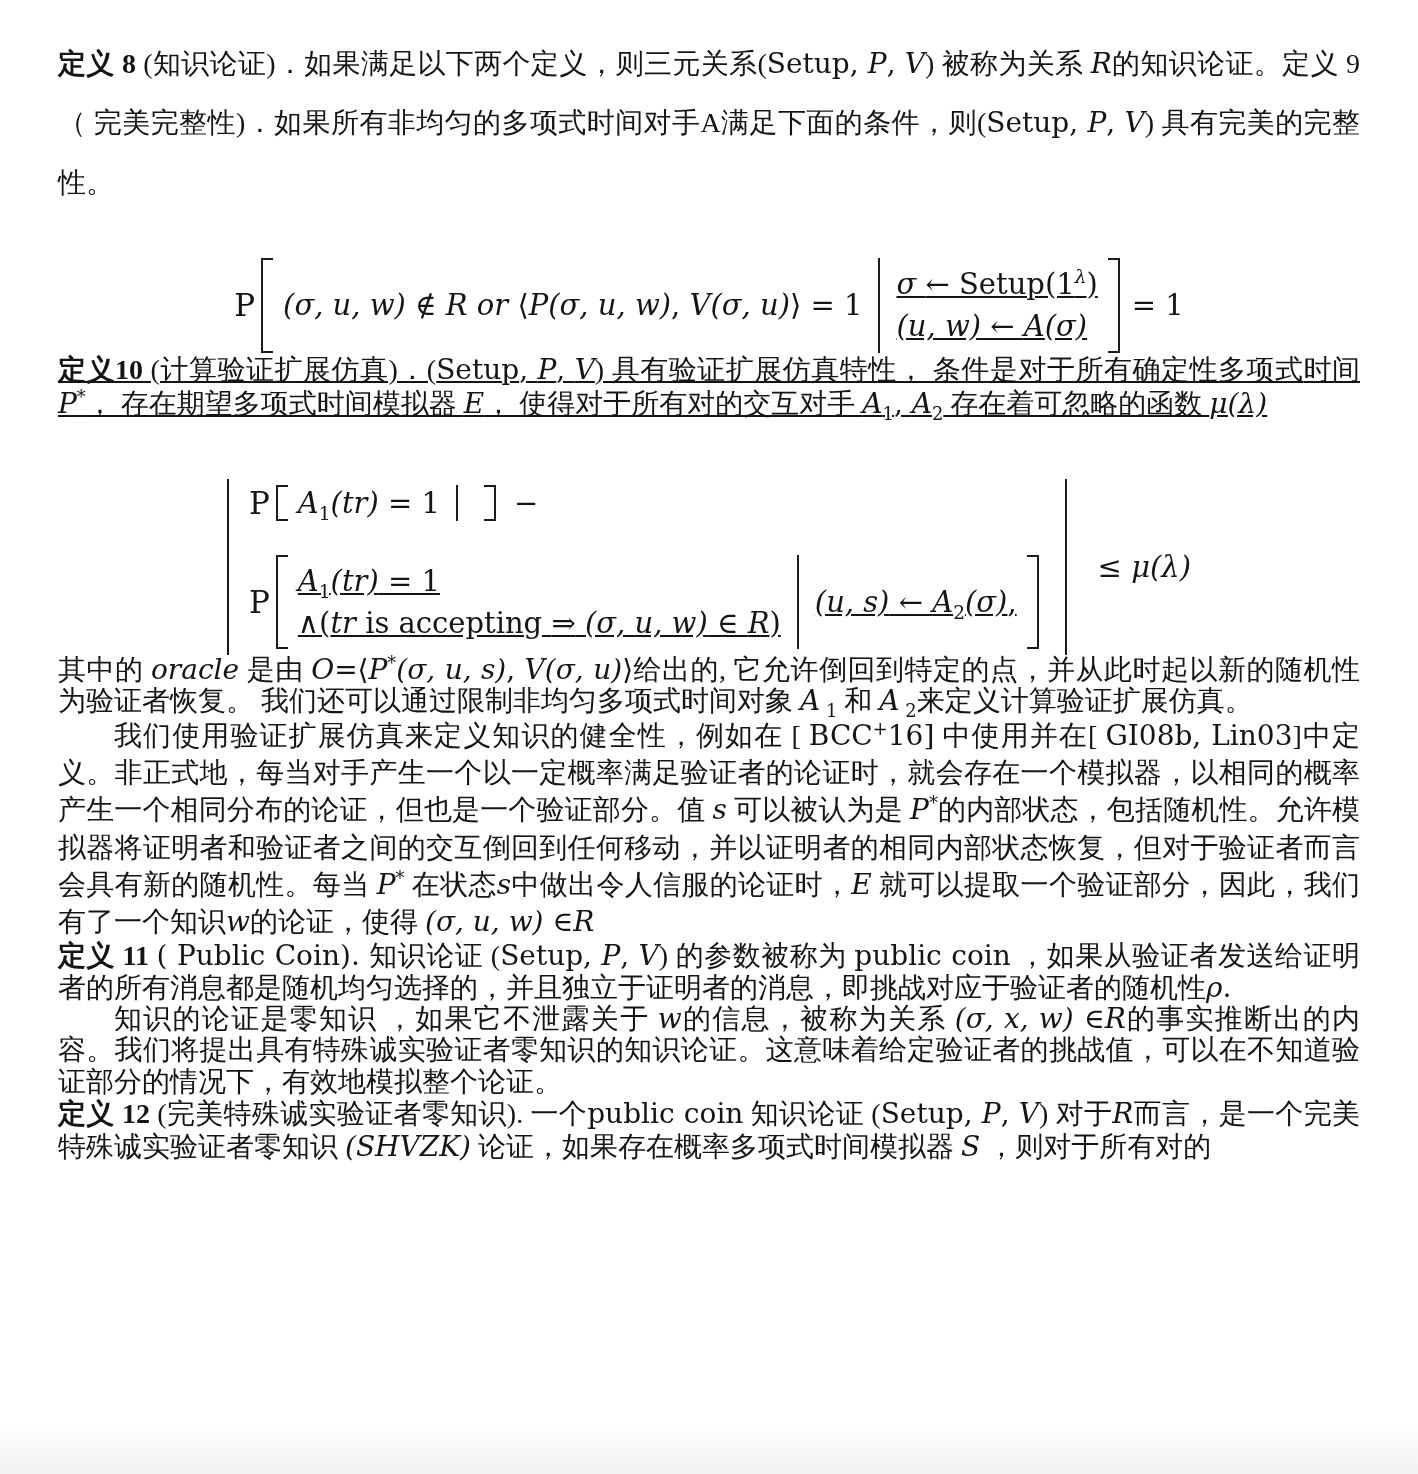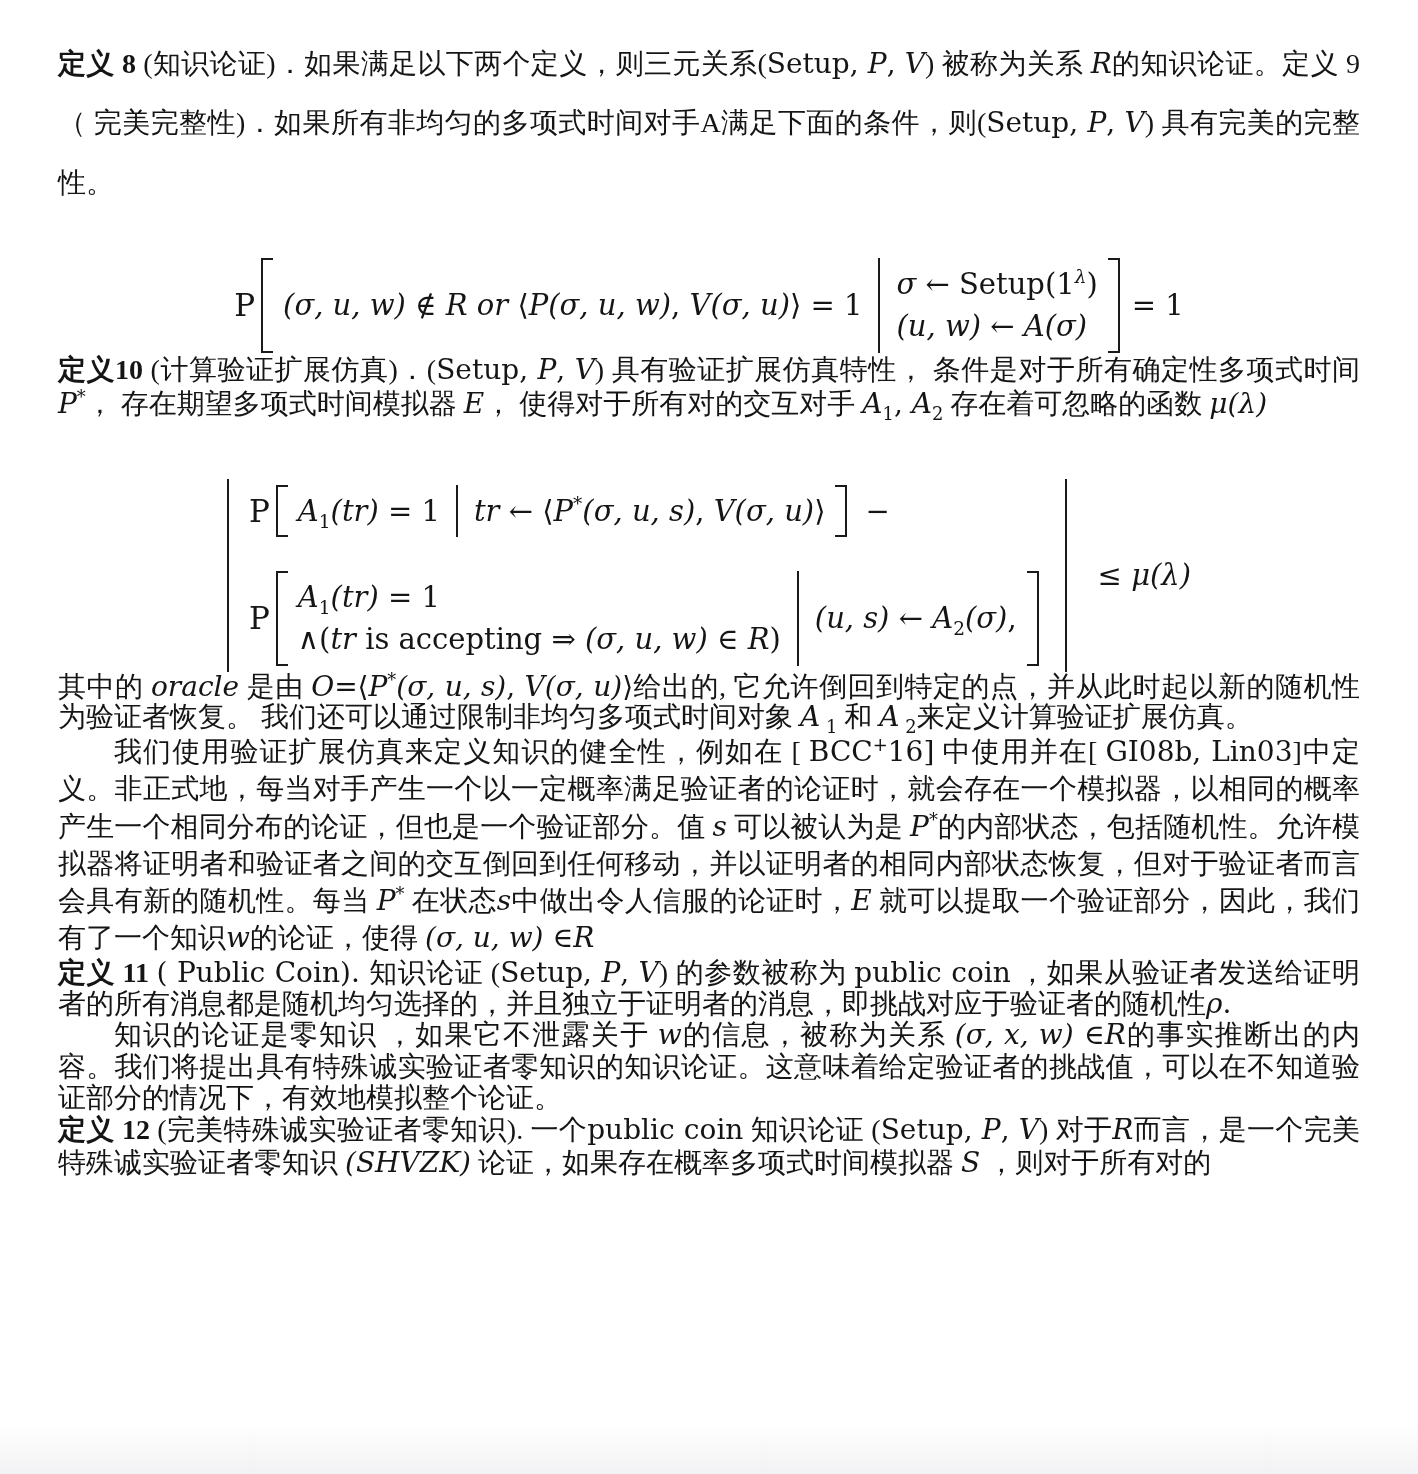--- a/index.html
+++ b/index.html
@@ -16,21 +16,21 @@
     width: 100%; height: 100%;
     padding: 34px 58px 0 58px;
   }
   p.para {
     margin: 0;
     text-align: justify;
     font-size: 28px;
   }
   
   .p-def8   { font-size: 29px; line-height: 2.12; margin-top: 8px; }
-  .p-def10  { line-height: 1.22; margin-top: 50px; }
+  .p-def10  { line-height: 1.22; margin-top: 50px; text-decoration: underline; }
   .p-oracle { line-height: 1.10; margin-top: 26px; }
   .p-sound  { line-height: 1.33; margin-top: 22px; text-indent: 2em; }
   .p-def11  { line-height: 1.12; margin-top: 28px; }
   .p-zk     { line-height: 1.12; margin-top: 26px; text-indent: 2em; }
   .p-def12  { line-height: 1.18; margin-top: 30px; }
 
   
   .seg-b { font-weight: bold; }
   .seg-m { font-family: "DejaVu Serif", "DejaVu Sans", serif; }
   .seg-i, .seg-sc {
@@ -49,21 +49,21 @@
     font-size: 29px;
   }
   .f-completeness { margin: 46px auto 0 auto; }
   .f-emulation    { margin: 58px auto 0 auto; }
 
   .prob { font-size: 31px; margin-right: 6px; }
   .br { width: 10px; align-self: stretch; flex: 0 0 auto; }
   .br.l { border-left: 2.5px solid #1a1a1a; border-top: 2.5px solid #1a1a1a; border-bottom: 2.5px solid #1a1a1a; margin-right: 10px; }
   .br.r { border-right: 2.5px solid #1a1a1a; border-top: 2.5px solid #1a1a1a; border-bottom: 2.5px solid #1a1a1a; margin-left: 10px; }
   .vbar { width: 0; border-left: 2px solid #1a1a1a; align-self: stretch; margin: 0 16px; flex: 0 0 auto; }
-  .stack { display: flex; flex-direction: column; justify-content: flex-start; gap: 6px; padding: 8px 0; }
+  .stack { display: flex; flex-direction: column; justify-content: flex-start; gap: 6px; padding: 8px 0; text-decoration: underline; }
   .stack > span { white-space: nowrap; line-height: 1.25; }
   .fbody { white-space: nowrap; }
   .feq { margin-left: 12px; white-space: nowrap; }
   .fminus { margin-left: 18px; }
 
   .absbar { width: 0; border-left: 2px solid #1a1a1a; align-self: stretch; flex: 0 0 auto; }
   .f2col {
     display: flex; flex-direction: column;
     align-items: flex-start;
     gap: 34px;
@@ -96,21 +96,20 @@
     <div class="formula f-emulation">
     <span class="absbar"></span>
     <div class="f2col">
 
       <div class="fterm">
         <span class="prob seg-m">P</span>
         <span class="br l"></span>
         <span class="fbody"><span class="seg-sc">A</span><sub class="seg-m">1</sub><span class="seg-i">(tr)</span><span class="seg-m"> = 1</span></span>
         <span class="vbar"></span>
         <span class="stack">
-          <span><span class="seg-i">tr</span><span class="seg-m"> ← ⟨</span><span class="seg-sc">P</span><sup class="seg-m">*</sup><span class="seg-i">(σ, u, s)</span><span class="seg-m">, </span><span class="seg-sc">V</span><span class="seg-i">(σ, u)</span><span class="seg-m">⟩</span></span>
         </span>
         <span class="br r"></span>
         <span class="fminus seg-m">−</span>
       </div>
 
       <div class="fterm">
         <span class="prob seg-m">P</span>
         <span class="br l"></span>
         <span class="stack">
           <span><span class="seg-sc">A</span><sub class="seg-m">1</sub><span class="seg-i">(tr)</span><span class="seg-m"> = 1</span></span>

